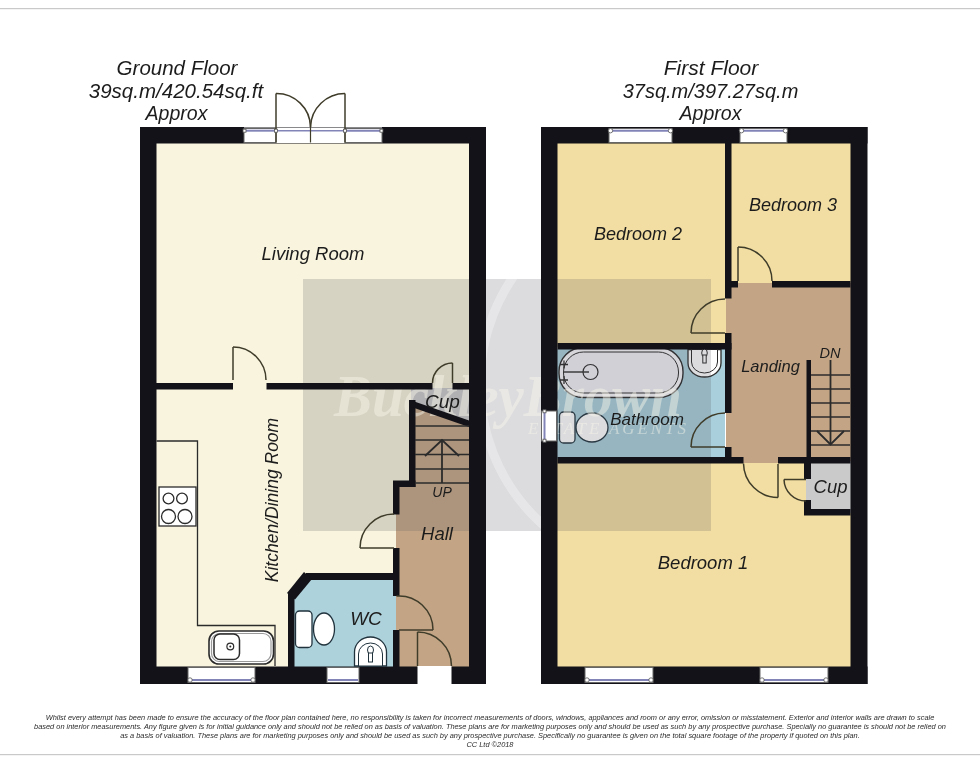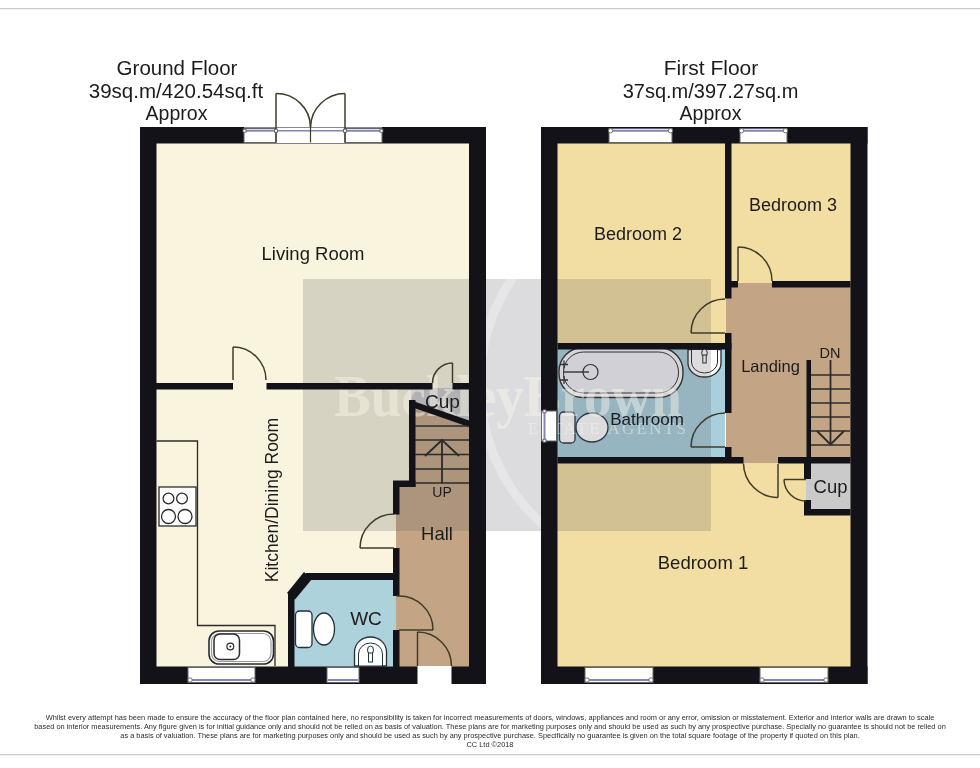--- a/index.html
+++ b/index.html
@@ -1,16 +1,16 @@
 <!DOCTYPE html>
 <html><head>
 <meta charset="utf-8">
 <style>
 html,body{margin:0;padding:0;background:#fff;}
-#page{width:780px;height:768px;position:relative;font-family:"Liberation Sans",sans-serif;}
+#page{width:780px;height:768px;position:relative;font-family:"Liberation Sans",sans-serif;font-style:italic;}
 svg{display:block;}
 </style>
 </head>
 <body>
 <div id="page">
 <svg width="980" height="768" viewBox="0 0 980 768" xmlns="http://www.w3.org/2000/svg">
 <defs>
 <clipPath id="wmclip">
           <rect x="303" y="279" width="408" height="252"></rect>
         </clipPath>

